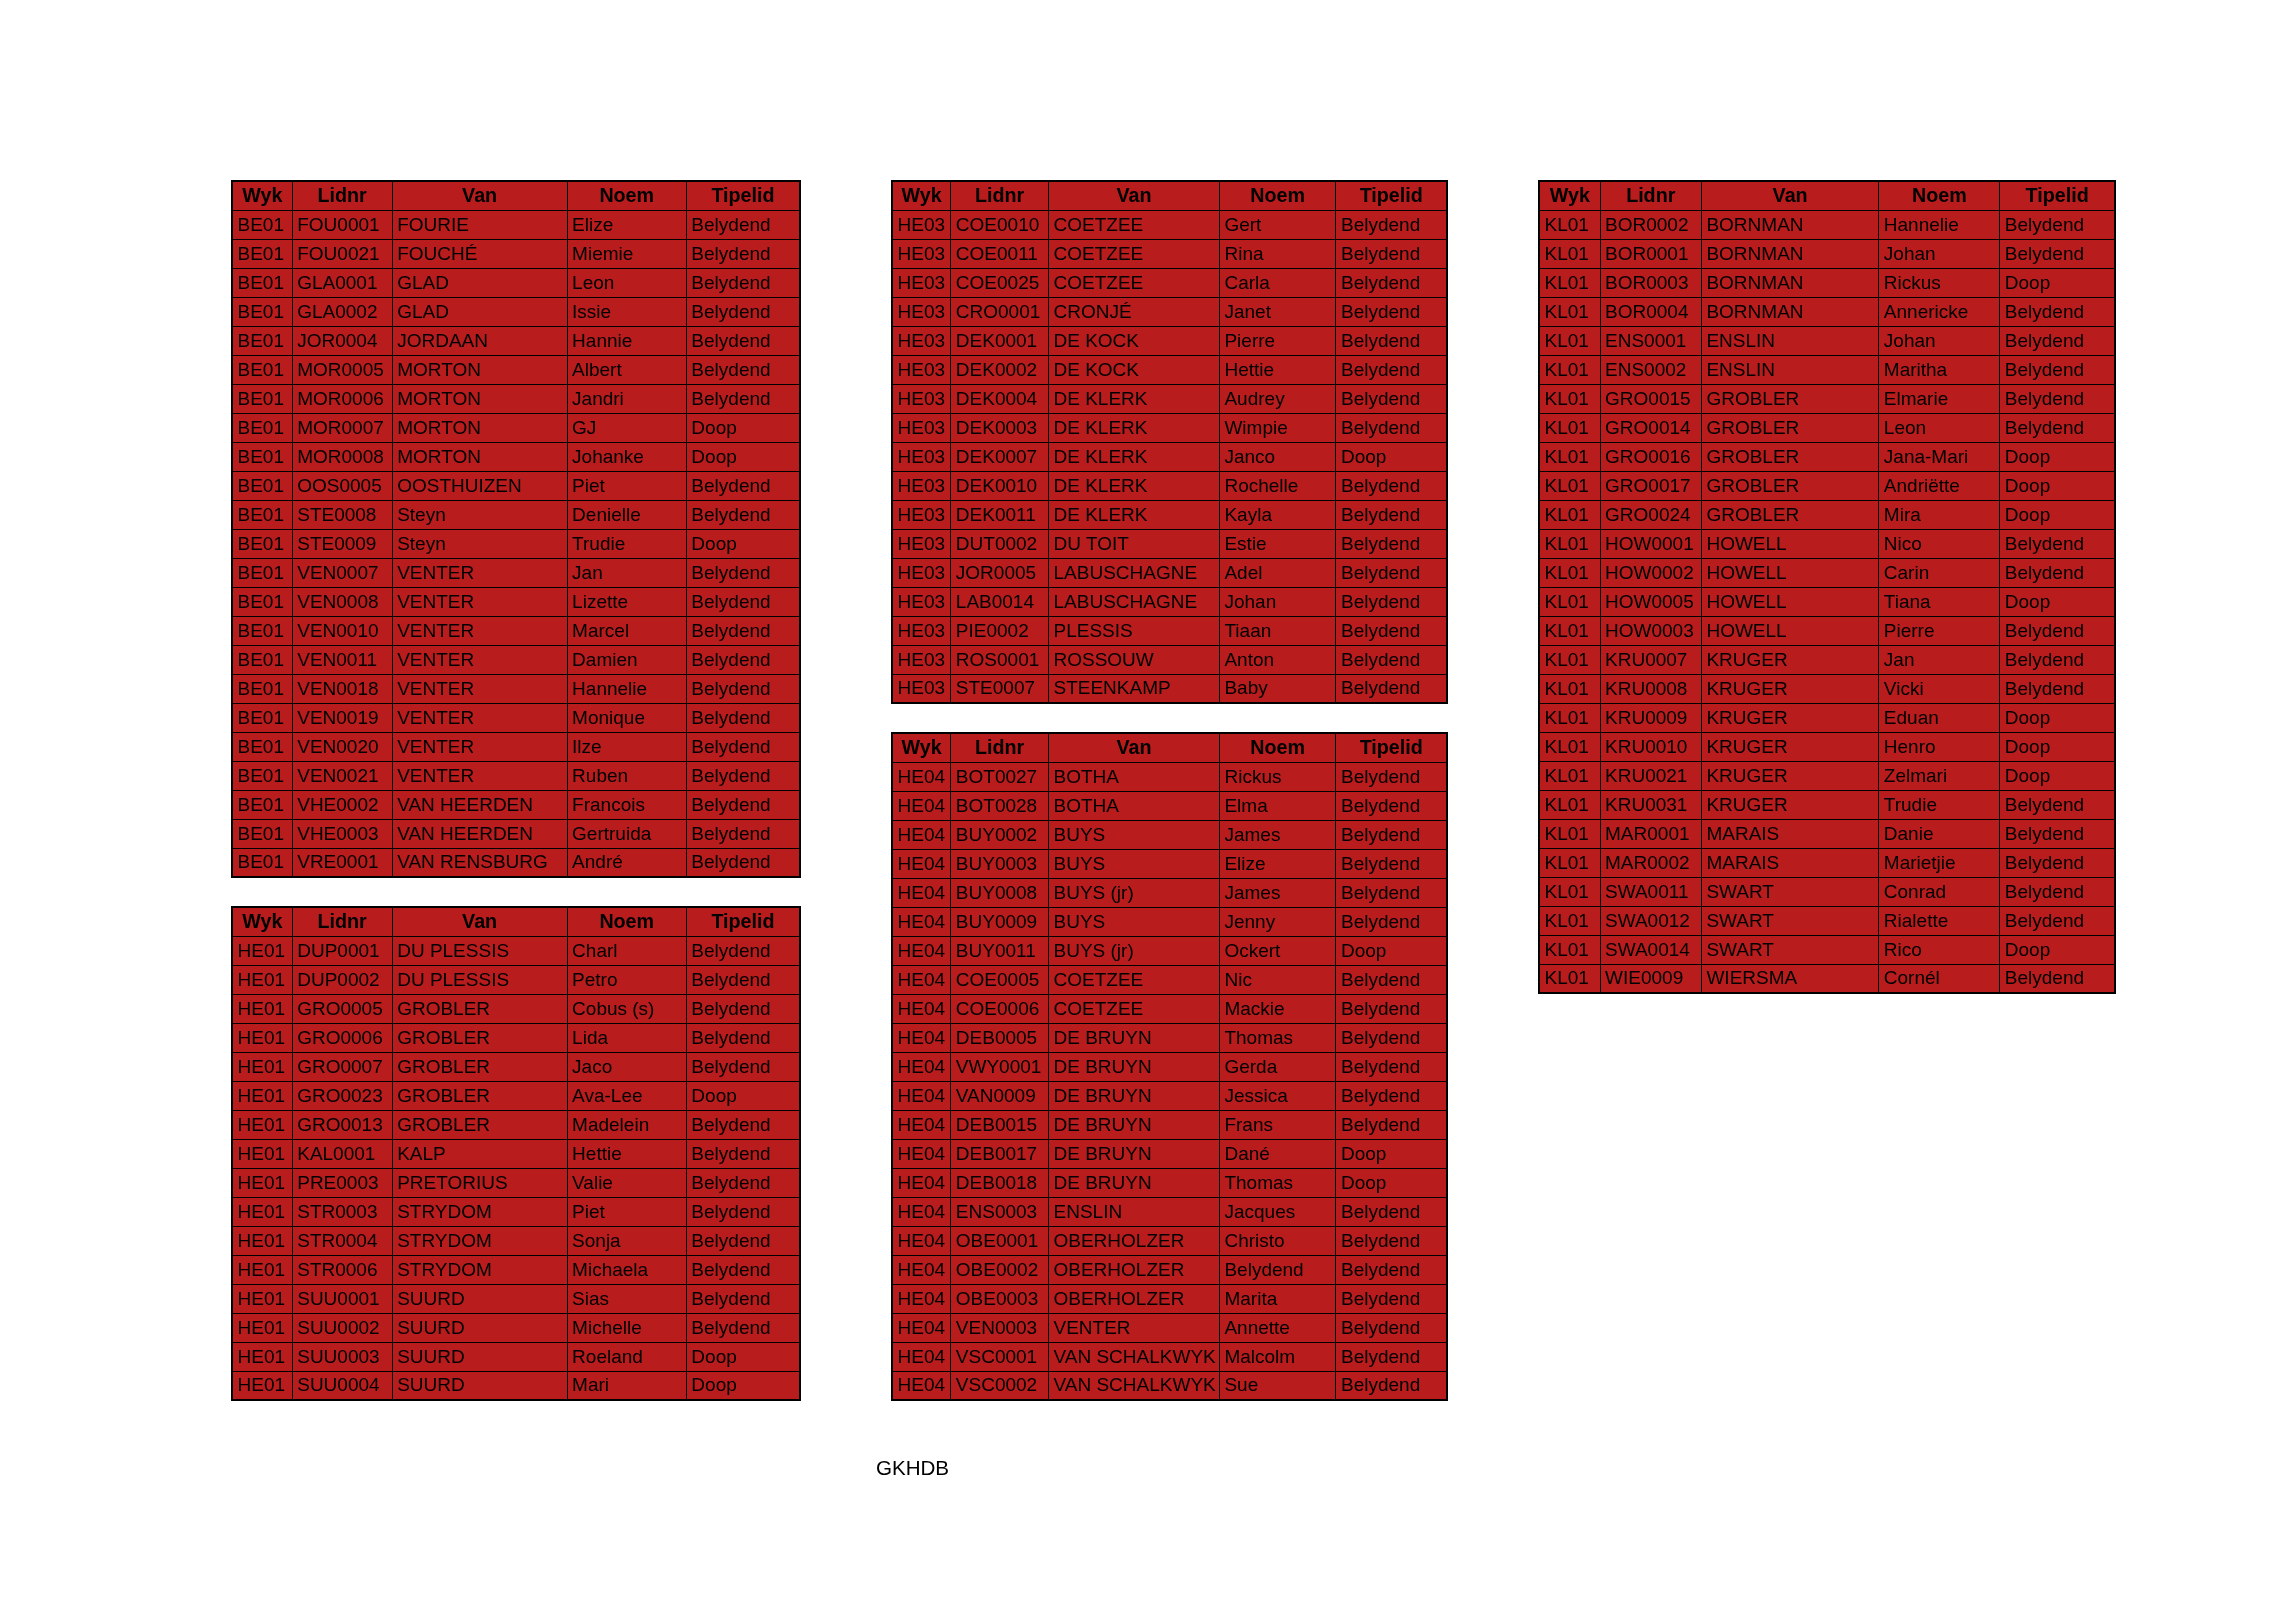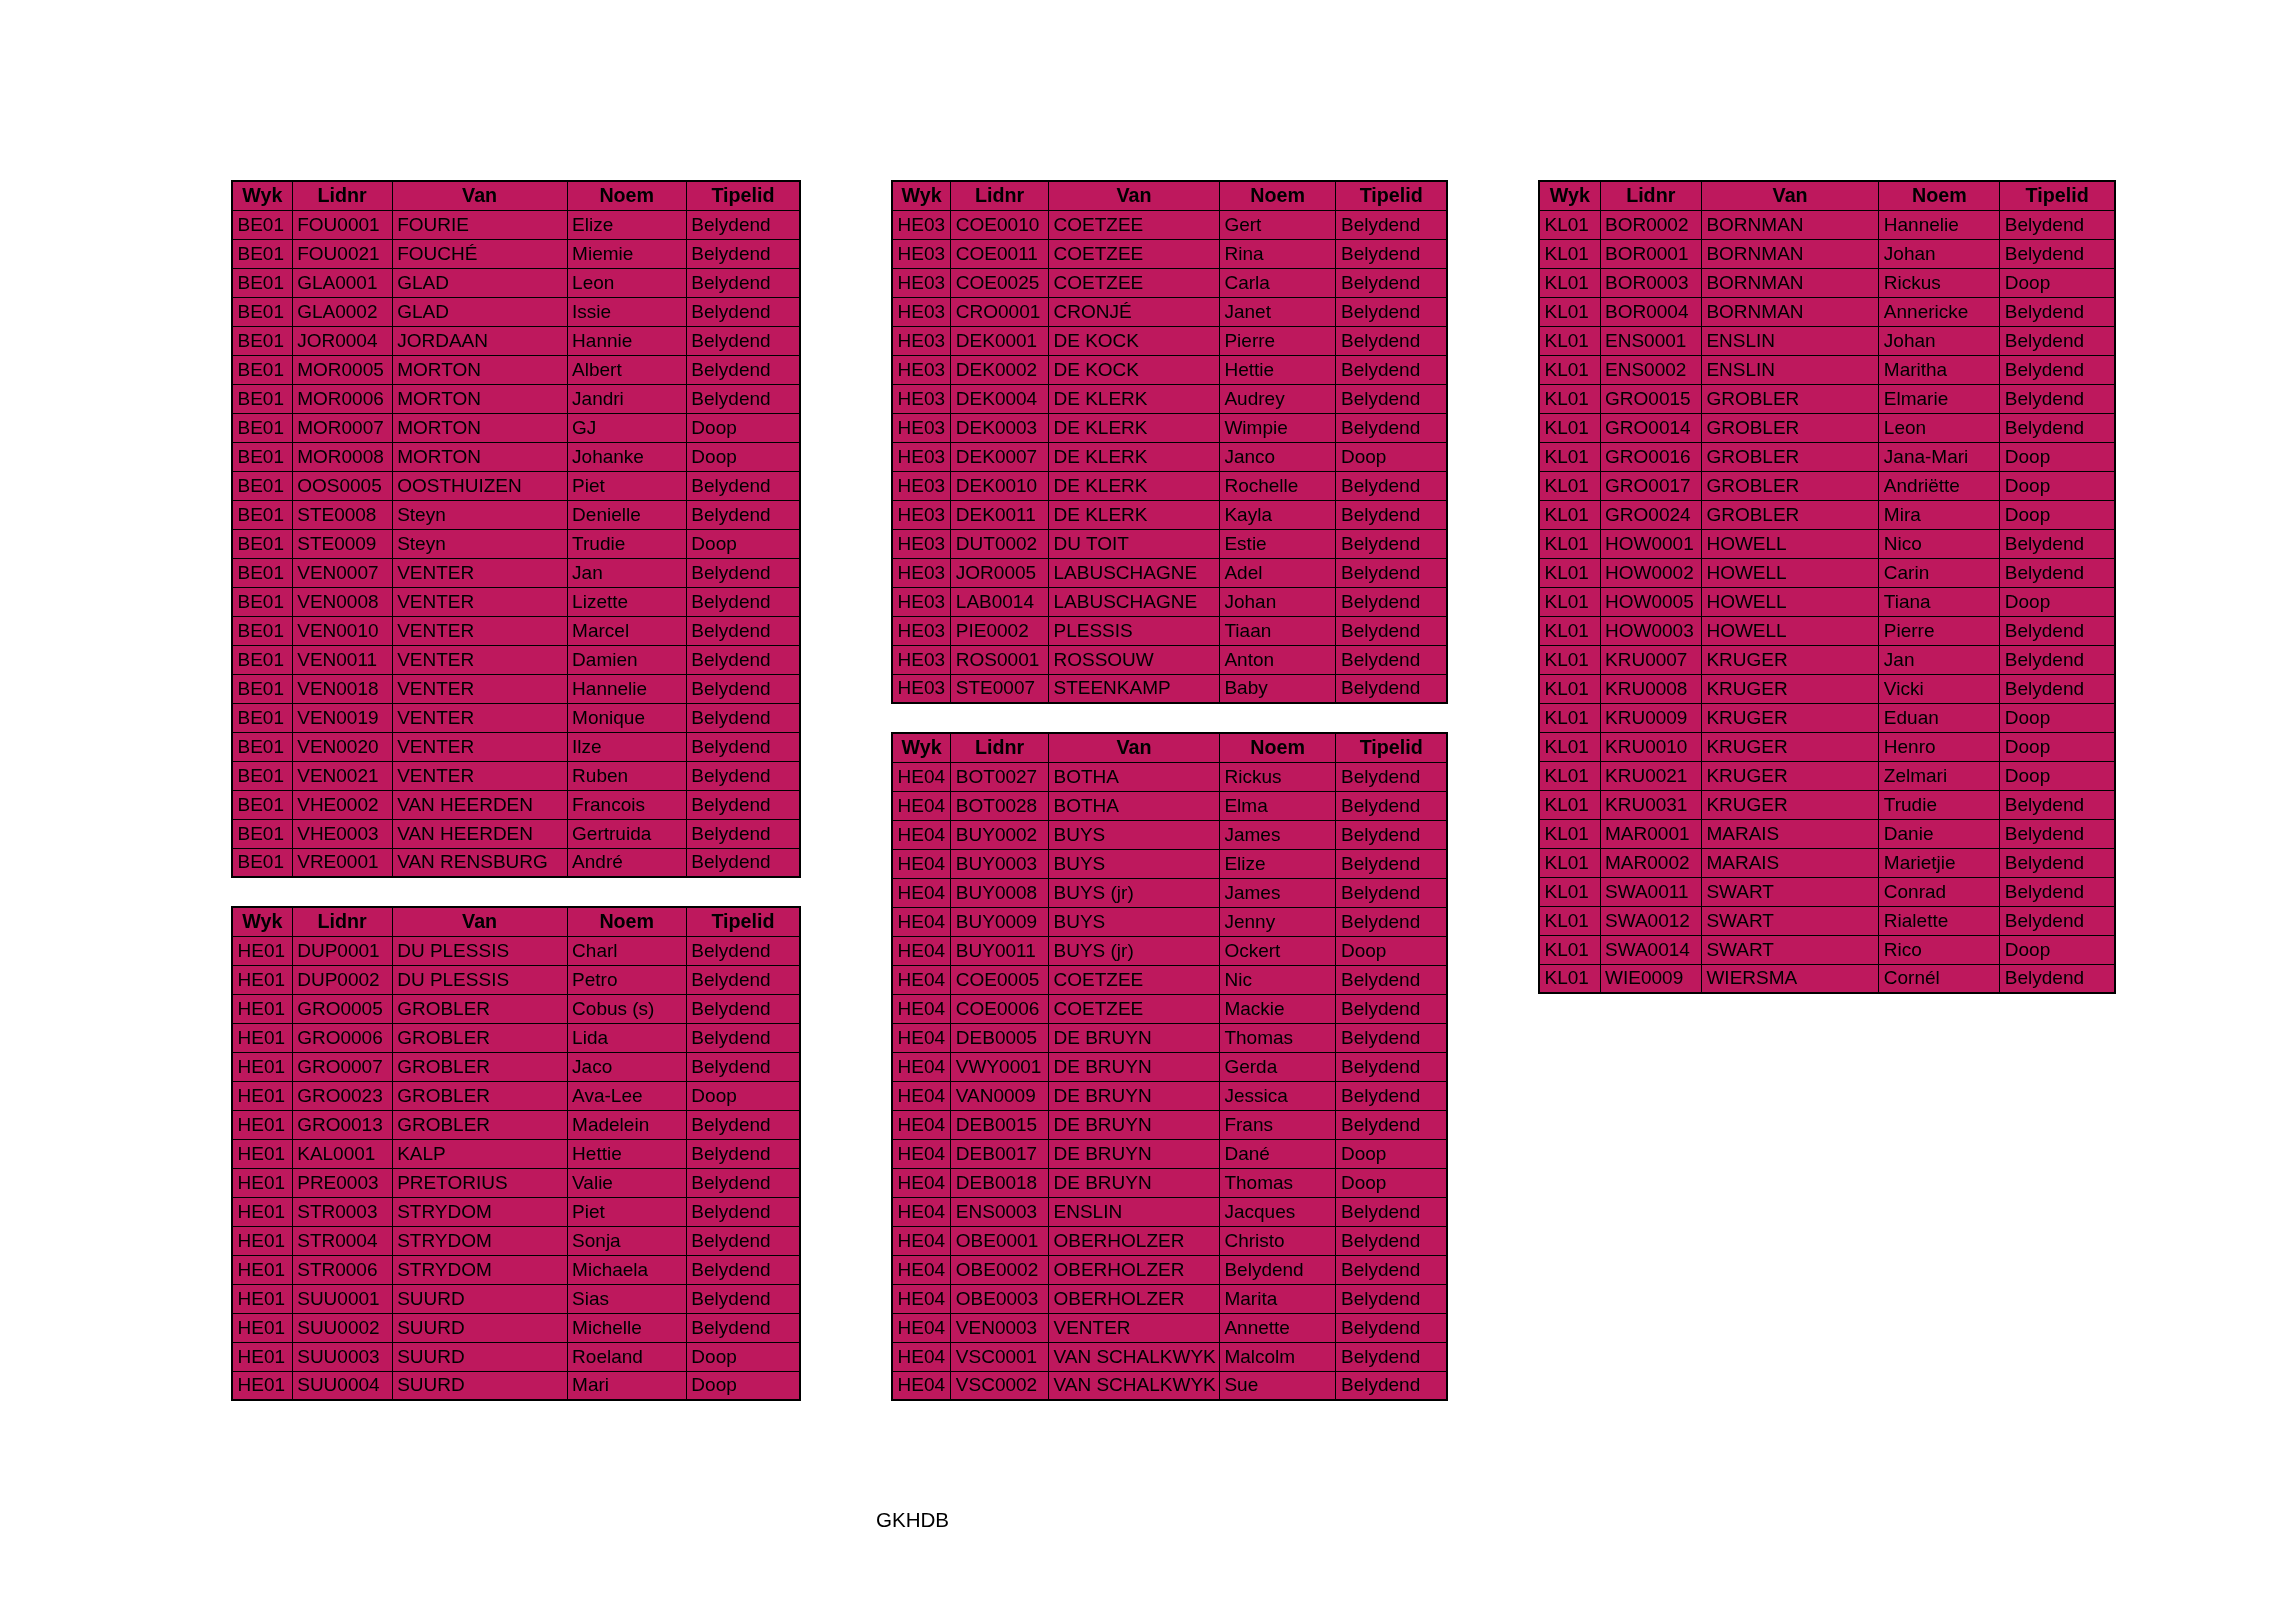--- a/index.html
+++ b/index.html
@@ -4,35 +4,35 @@
 <style>
   * { margin: 0; padding: 0; box-sizing: border-box; }
   html, body { background: #ffffff; }
   body {
     width: 2293px; height: 1620px; position: relative;
     font-family: "Liberation Sans", sans-serif; color: #000;
     overflow: hidden;
   }
   table.roster {
     position: absolute; border-collapse: collapse; table-layout: fixed;
-    background: #be185d; border: 2.7px solid #000;
+    background: #b91c1c; border: 2.7px solid #000;
   }
   table.roster th, table.roster td {
     border: 1.8px solid #000; height: 29px;
     overflow: hidden; white-space: nowrap; vertical-align: middle;
   }
   table.roster th { font-weight: bold; font-size: 19.7px; text-align: center; padding: 0 1.8px; }
   table.roster td { font-size: 19px; text-align: left; padding: 0 1.8px 0 4.5px; }
   #table-0 { left: 231px;  top: 180px; width: 570px; }
   #table-1 { left: 231px;  top: 906px; width: 570px; }
   #table-2 { left: 891px;  top: 180px; width: 557px; }
   #table-3 { left: 891px;  top: 732px; width: 557px; }
   #table-4 { left: 1538px; top: 180px; width: 578px; }
   .footer {
-    position: absolute; top: 1506px; left: 0; width: 1825px;
+    position: absolute; top: 1454px; left: 0; width: 1825px;
     text-align: center; font-size: 20.6px; line-height: 28px;
   }
   .footer .subtitle { white-space: pre; }
 </style>
 </head>
 <body>
 
 <div>
 
   <table class="roster" id="table-0">

